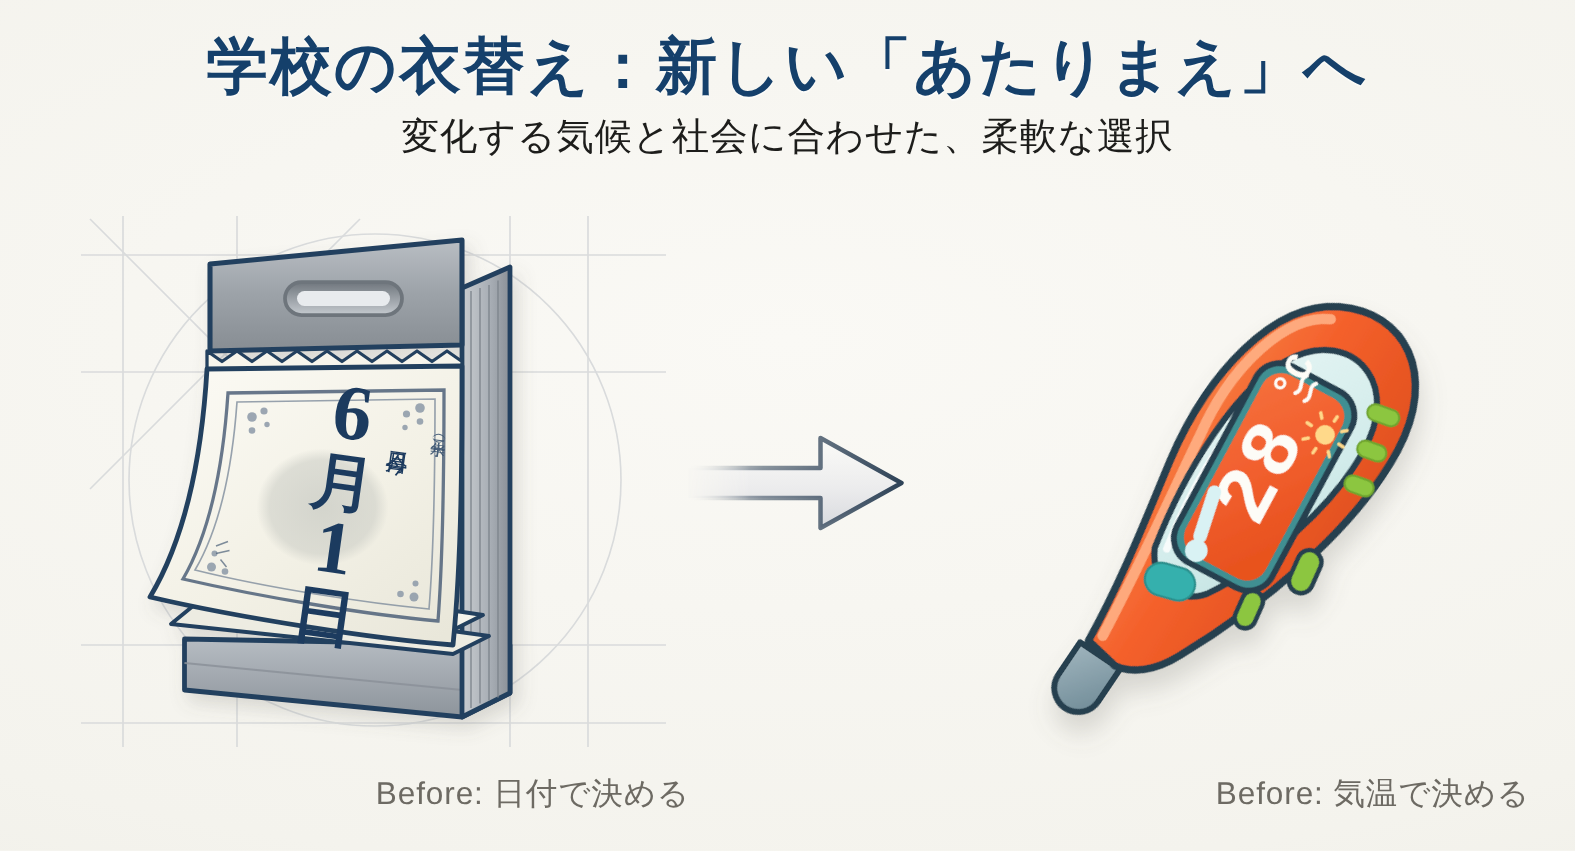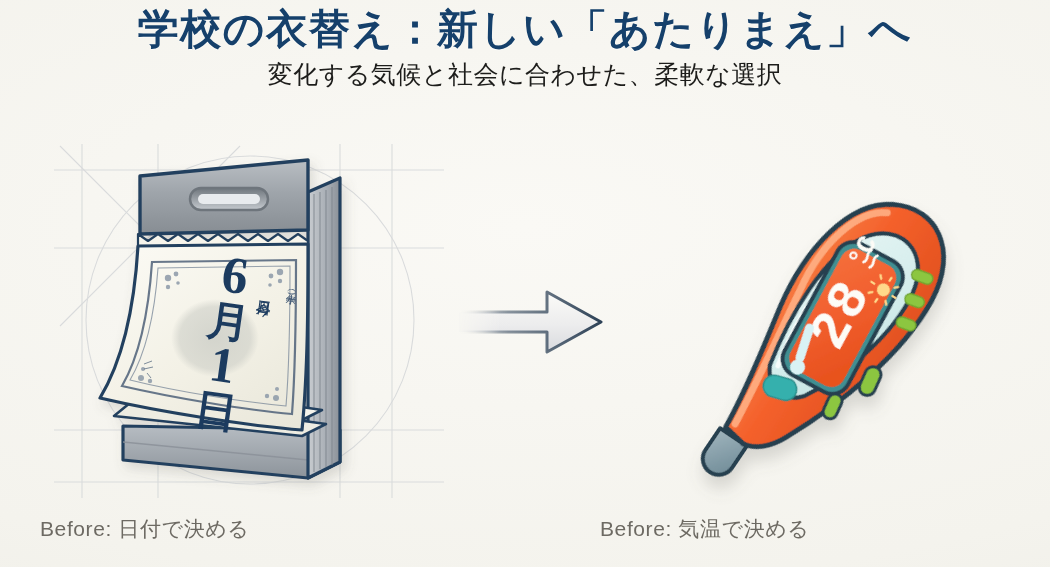--- a/index.html
+++ b/index.html
@@ -26,34 +26,34 @@
   
   .header {
     position: absolute;
     top: 0;
     left: 0;
     width: 1050px;
     text-align: center;
   }
   .title {
     margin: 0;
-    padding-top: 5px;
+    padding-top: 20px;
     font-family: "Liberation Sans", sans-serif;
     font-size: 41px;
     font-weight: bold;
     letter-spacing: 1.5px;
     color: #15406b;
     text-shadow: 0 1px 0 rgba(255,255,255,0.55);
     line-height: 1.18;
     white-space: nowrap;
   }
   .subtitle {
     margin: 0;
     padding-top: 9px;
-    font-family: Liberation Mono, monospace;
+    font-family: Liberation Serif, serif;
     font-size: 25px;
     font-weight: normal;
     letter-spacing: 0.5px;
     color: #1d1d1b;
     line-height: 1.2;
     white-space: nowrap;
   }
 
   
   .panels {
@@ -78,21 +78,21 @@
     width: 100%;
     height: 380px;
   }
   .art svg { display: block; width: 100%; height: 100%; }
 
   .caption {
     position: absolute;
     top: 385px;
     left: 0;
     width: 100%;
-    text-align: left;
+    text-align: right;
     font-family: "Liberation Sans", sans-serif;
     font-size: 21px;
     color: #6d6a63;
     letter-spacing: 0.6px;
     white-space: nowrap;
   }
 
   
   .arrow {
     position: absolute;

